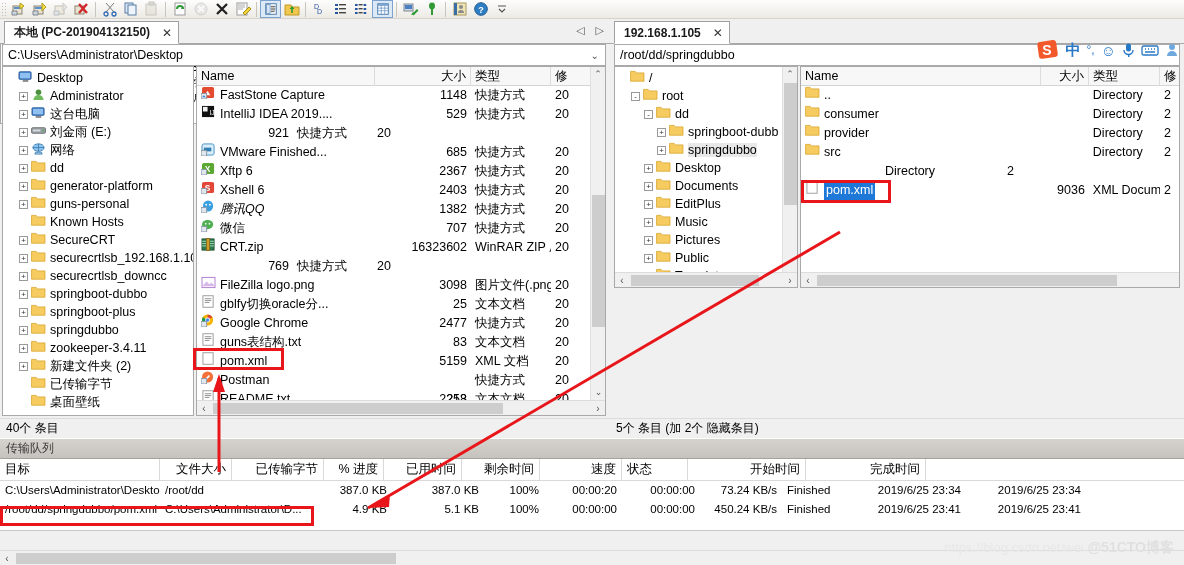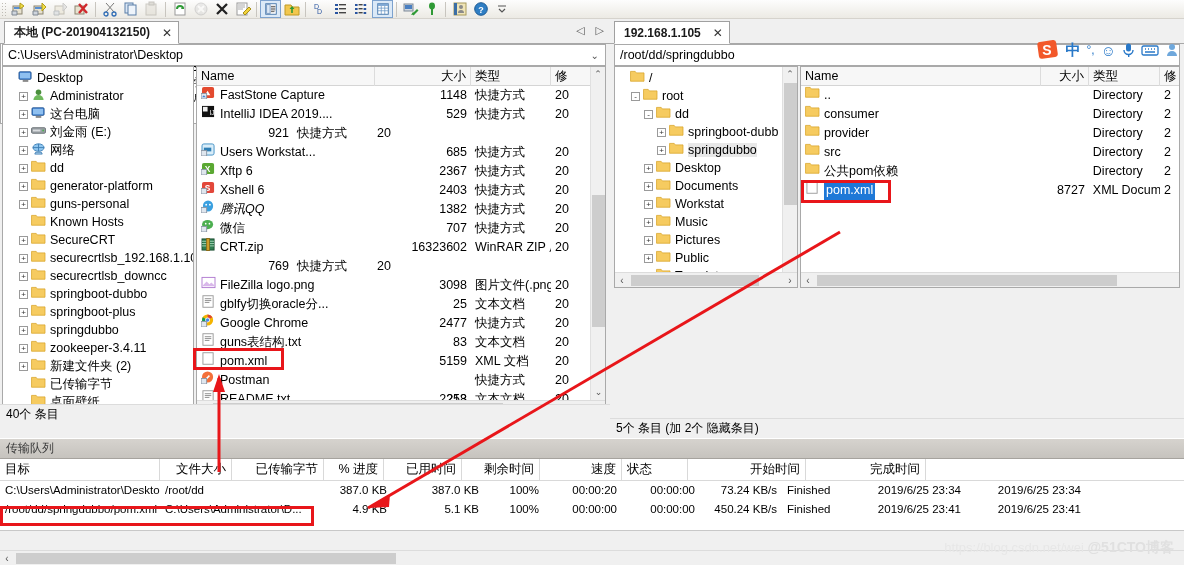--- a/index.html
+++ b/index.html
@@ -108,21 +108,21 @@
   .vsb { position:absolute; right:0; top:0; width:15px; bottom:15px; background:#f0f0f0;
       border-left:1px solid #e0e0e0; }
   .vsb .va { height:15px; text-align:center; font-size:9px; color:#555; line-height:15px;}
   .vsb .vthumb { position:absolute; left:1px; width:13px; background:#cdcdcd; }
 
   .statusbar {
     position:absolute; height:20px; background:#f0f0f0;
     display:flex; align-items:center; padding-left:6px; font-size:12px;
     border-top:1px solid #dcdcdc;
   }
-  #local-status { left:0; top:404px; width:610px; }
+  #local-status { left:0; top:418px; width:610px; }
   #remote-status { left:610px; top:418px; width:574px; }
 
   
   .logtext { font-family:"DejaVu Sans Mono","Liberation Mono",monospace; font-size:11.5px;
      padding:1px 3px; line-height:14.6px; }
 
   
   #tq-title {
     position:absolute; left:0; top:438px; width:1184px; height:21px;
     background:linear-gradient(#d6d3ce,#c6c3be);
@@ -569,21 +569,21 @@
           <div class="c-type" style="width: 80px;">快捷方式</div>
           <div class="c-mod" style="width: 36px;">20</div>
         </div>
         <div class="lrow">
           <div class="c-name" style="width: 178px;">
             <span><svg class="ficon" viewBox="0 0 16 14">
                 <rect x="1" y="1" width="13" height="12" rx="2" fill="#d9edf9" stroke="#3f8fc4"></rect>
                 <path d="M3 5h8v4H3z" fill="#2f7fb5"></path>
                 <rect x="0" y="8" width="6" height="6" fill="#dfe6ee" stroke="#8a96a4"></rect>
               </svg></span>
-            <span>Users Workstat...</span>
+            <span>VMware Finished...</span>
           </div>
           <div class="c-size" style="width: 96px;">685</div>
           <div class="c-type" style="width: 80px;">快捷方式</div>
           <div class="c-mod" style="width: 36px;">20</div>
         </div>
         <div class="lrow">
           <div class="c-name" style="width: 178px;">
             <span><svg class="ficon" viewBox="0 0 16 14">
                 <rect x="1" y="1" width="13" height="12" rx="2" fill="#5aa832"></rect>
                 <text x="7" y="11" font-size="9" fill="#fff" text-anchor="middle" font-family="sans-serif" font-weight="bold">X</text>
@@ -807,21 +807,21 @@
           <span><svg class="ficon" viewBox="0 0 16 14">
               <path d="M0.5 1.5h5l1.3 1.6H15v9H0.5z" fill="#f6cb60" stroke="#d8a326" stroke-width=".8"></path>
             </svg></span>
           <span class="tlabel">Documents</span>
         </div>
         <div class="tnode" style="padding-left: 26px;">
           <span class="exp">+</span>
           <span><svg class="ficon" viewBox="0 0 16 14">
               <path d="M0.5 1.5h5l1.3 1.6H15v9H0.5z" fill="#f6cb60" stroke="#d8a326" stroke-width=".8"></path>
             </svg></span>
-          <span class="tlabel">Workstat</span>
+          <span class="tlabel">EditPlus</span>
         </div>
         <div class="tnode" style="padding-left: 26px;">
           <span class="exp">+</span>
           <span><svg class="ficon" viewBox="0 0 16 14">
               <path d="M0.5 1.5h5l1.3 1.6H15v9H0.5z" fill="#f6cb60" stroke="#d8a326" stroke-width=".8"></path>
             </svg></span>
           <span class="tlabel">Music</span>
         </div>
         <div class="tnode" style="padding-left: 26px;">
           <span class="exp">+</span>
@@ -904,38 +904,32 @@
             <span><svg class="ficon" viewBox="0 0 16 14">
                 <path d="M0.5 1.5h5l1.3 1.6H15v9H0.5z" fill="#f6cb60" stroke="#d8a326" stroke-width=".8"></path>
               </svg></span>
             <span>src</span>
           </div>
           <div class="c-size" style="width: 80px;"></div>
           <div class="c-type" style="width: 122px;">Directory</div>
           <div class="c-mod" style="width: 28px;">2</div>
         </div>
         <div class="lrow">
-          <div class="c-name" style="width: 240px;">
-            <span><svg class="ficon" viewBox="0 0 16 14">
-                <path d="M0.5 1.5h5l1.3 1.6H15v9H0.5z" fill="#f6cb60" stroke="#d8a326" stroke-width=".8"></path>
-              </svg></span>
-            <span>公共pom依赖</span>
-          </div>
           <div class="c-size" style="width: 80px;"></div>
           <div class="c-type" style="width: 122px;">Directory</div>
           <div class="c-mod" style="width: 28px;">2</div>
         </div>
         <div class="lrow">
           <div class="c-name" style="width: 240px;">
             <span><svg class="ficon" viewBox="0 0 16 14">
                 <rect x="2" y="0.8" width="11" height="12.4" fill="#fff" stroke="#9a9a9a"></rect>
               </svg></span>
             <span style="background: rgb(30, 120, 215); color: rgb(255, 255, 255); padding: 0px 2px;">pom.xml</span>
           </div>
-          <div class="c-size" style="width: 80px;">8727</div>
+          <div class="c-size" style="width: 80px;">9036</div>
           <div class="c-type" style="width: 122px;">XML Document</div>
           <div class="c-mod" style="width: 28px;">2</div>
         </div>
       </div>
     <div class="hsb">
       <div class="ar">‹</div>
       <div class="track">
           <div class="thumb" style="left:2px;width:300px;"></div>
         </div>
     </div>

